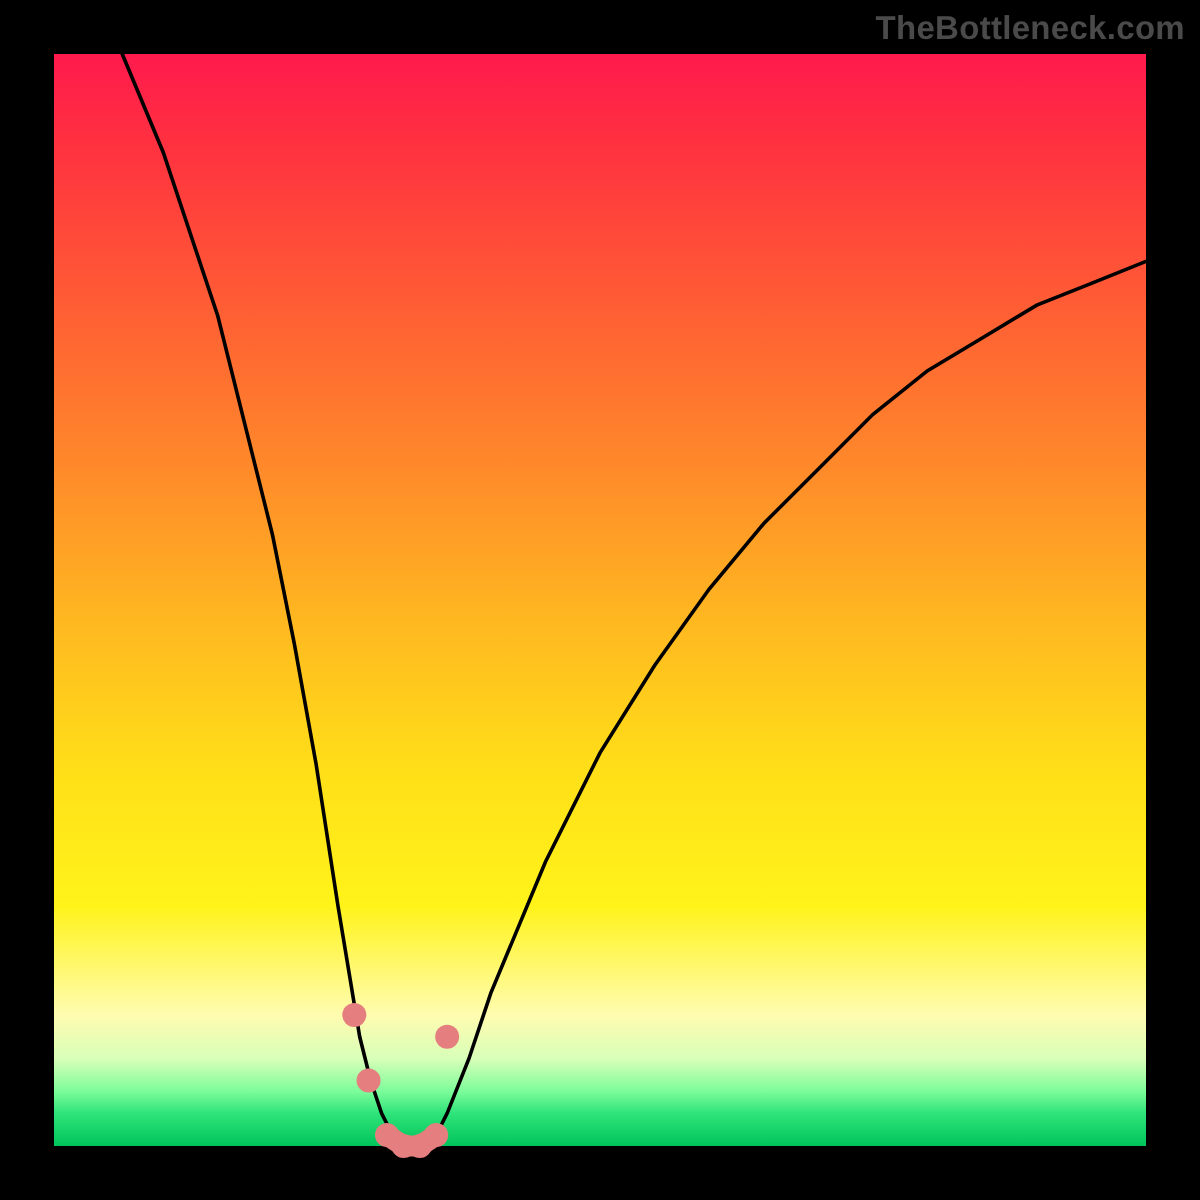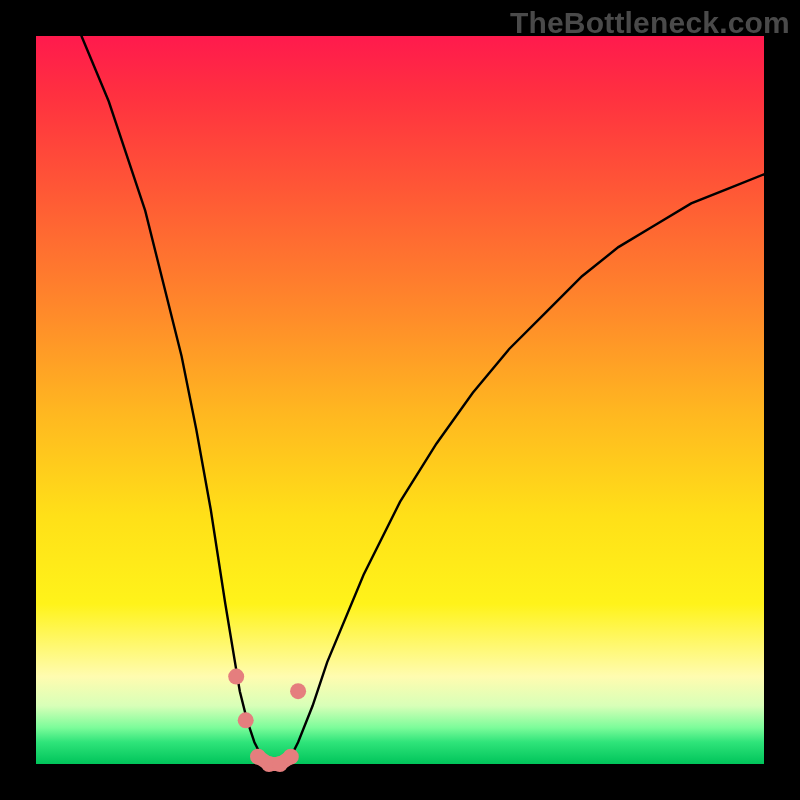--- a/index.html
+++ b/index.html
@@ -37,21 +37,21 @@
       #7cfc9a 95%,
       #2fe47a 97%,
       #00c45a 100%
     );
   }
   .watermark {
     position: absolute;
     top: 6px;
     right: 10px;
     font-family: Arial, Helvetica, sans-serif;
-    font-size: 30px;
+    font-size: 22px;
     font-weight: 600;
     color: #4a4a4a;
     letter-spacing: 0.2px;
     user-select: none;
   }
   svg.curve {
     position: absolute;
     left: 0;
     top: 0;
     width: 728px;

